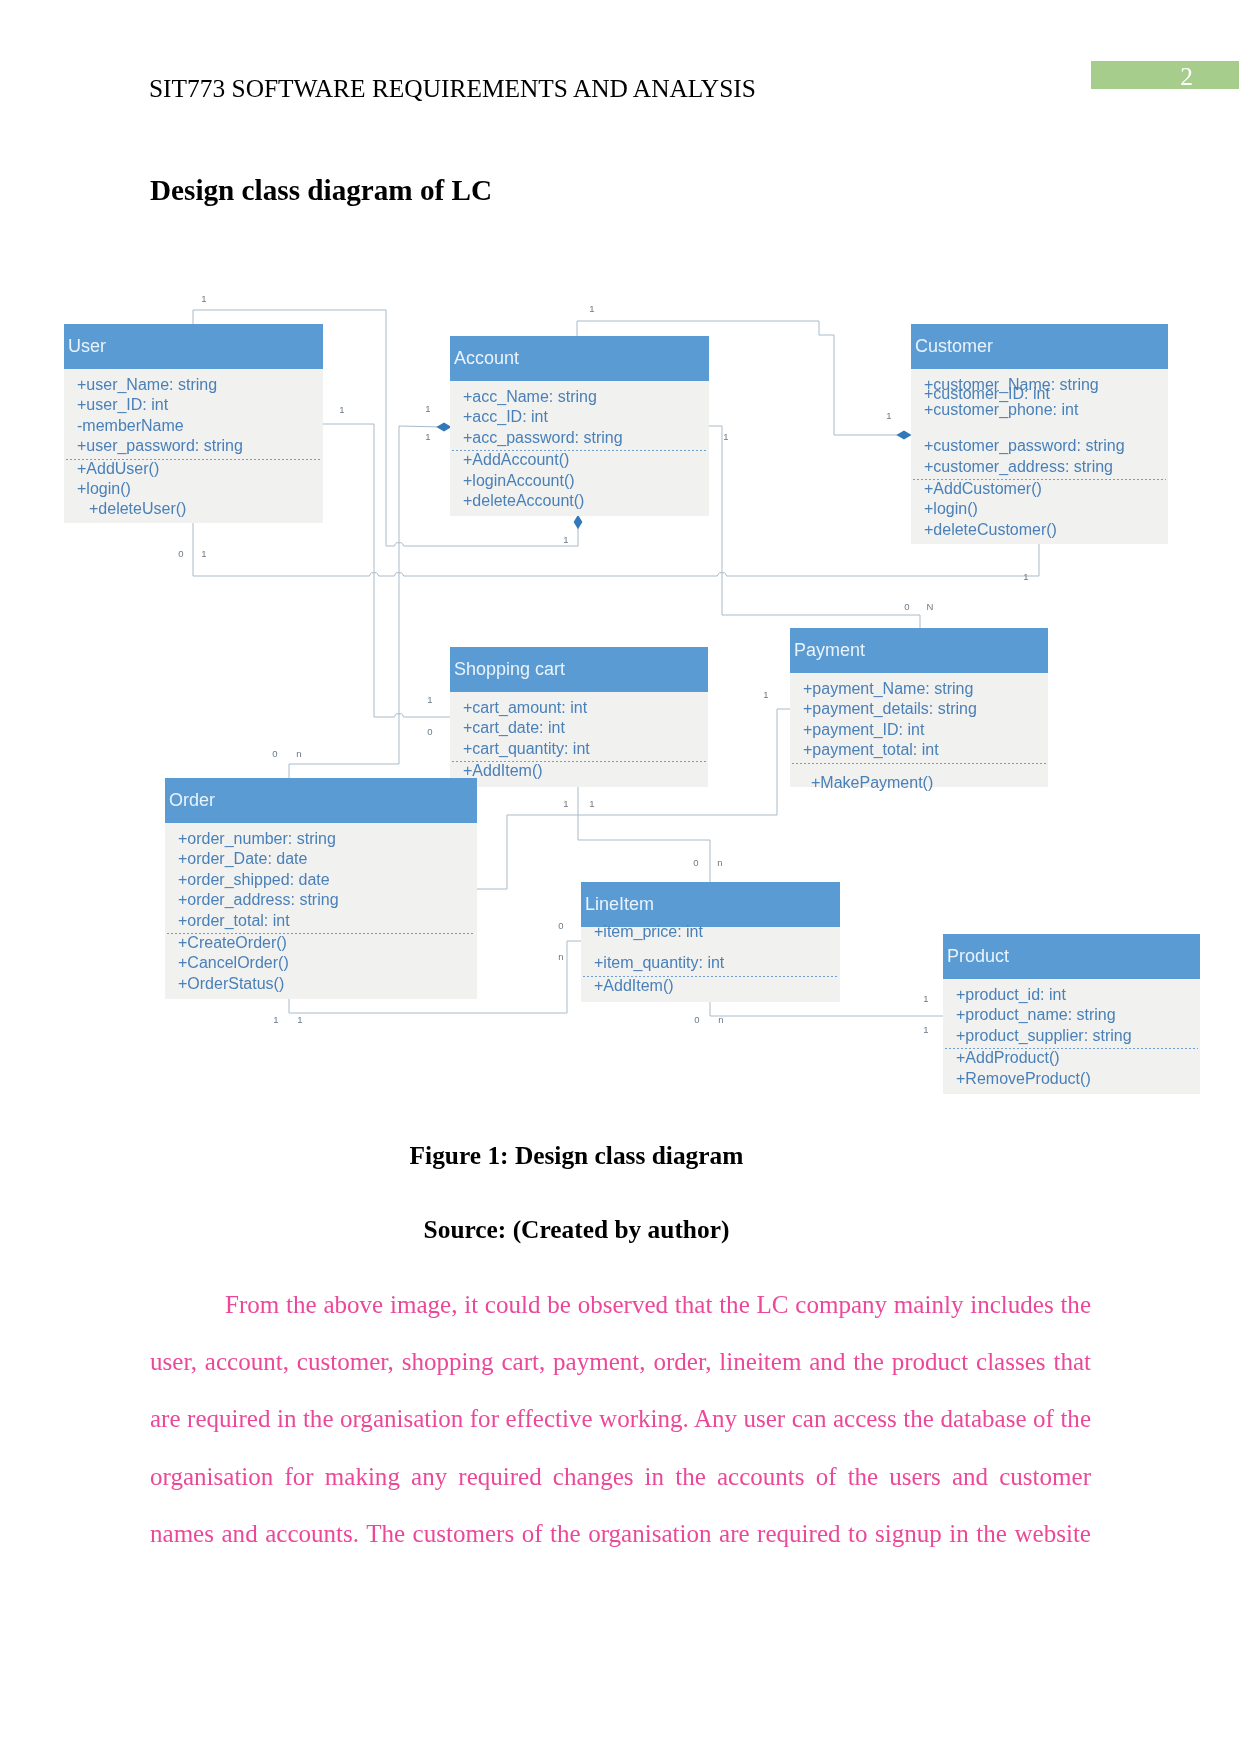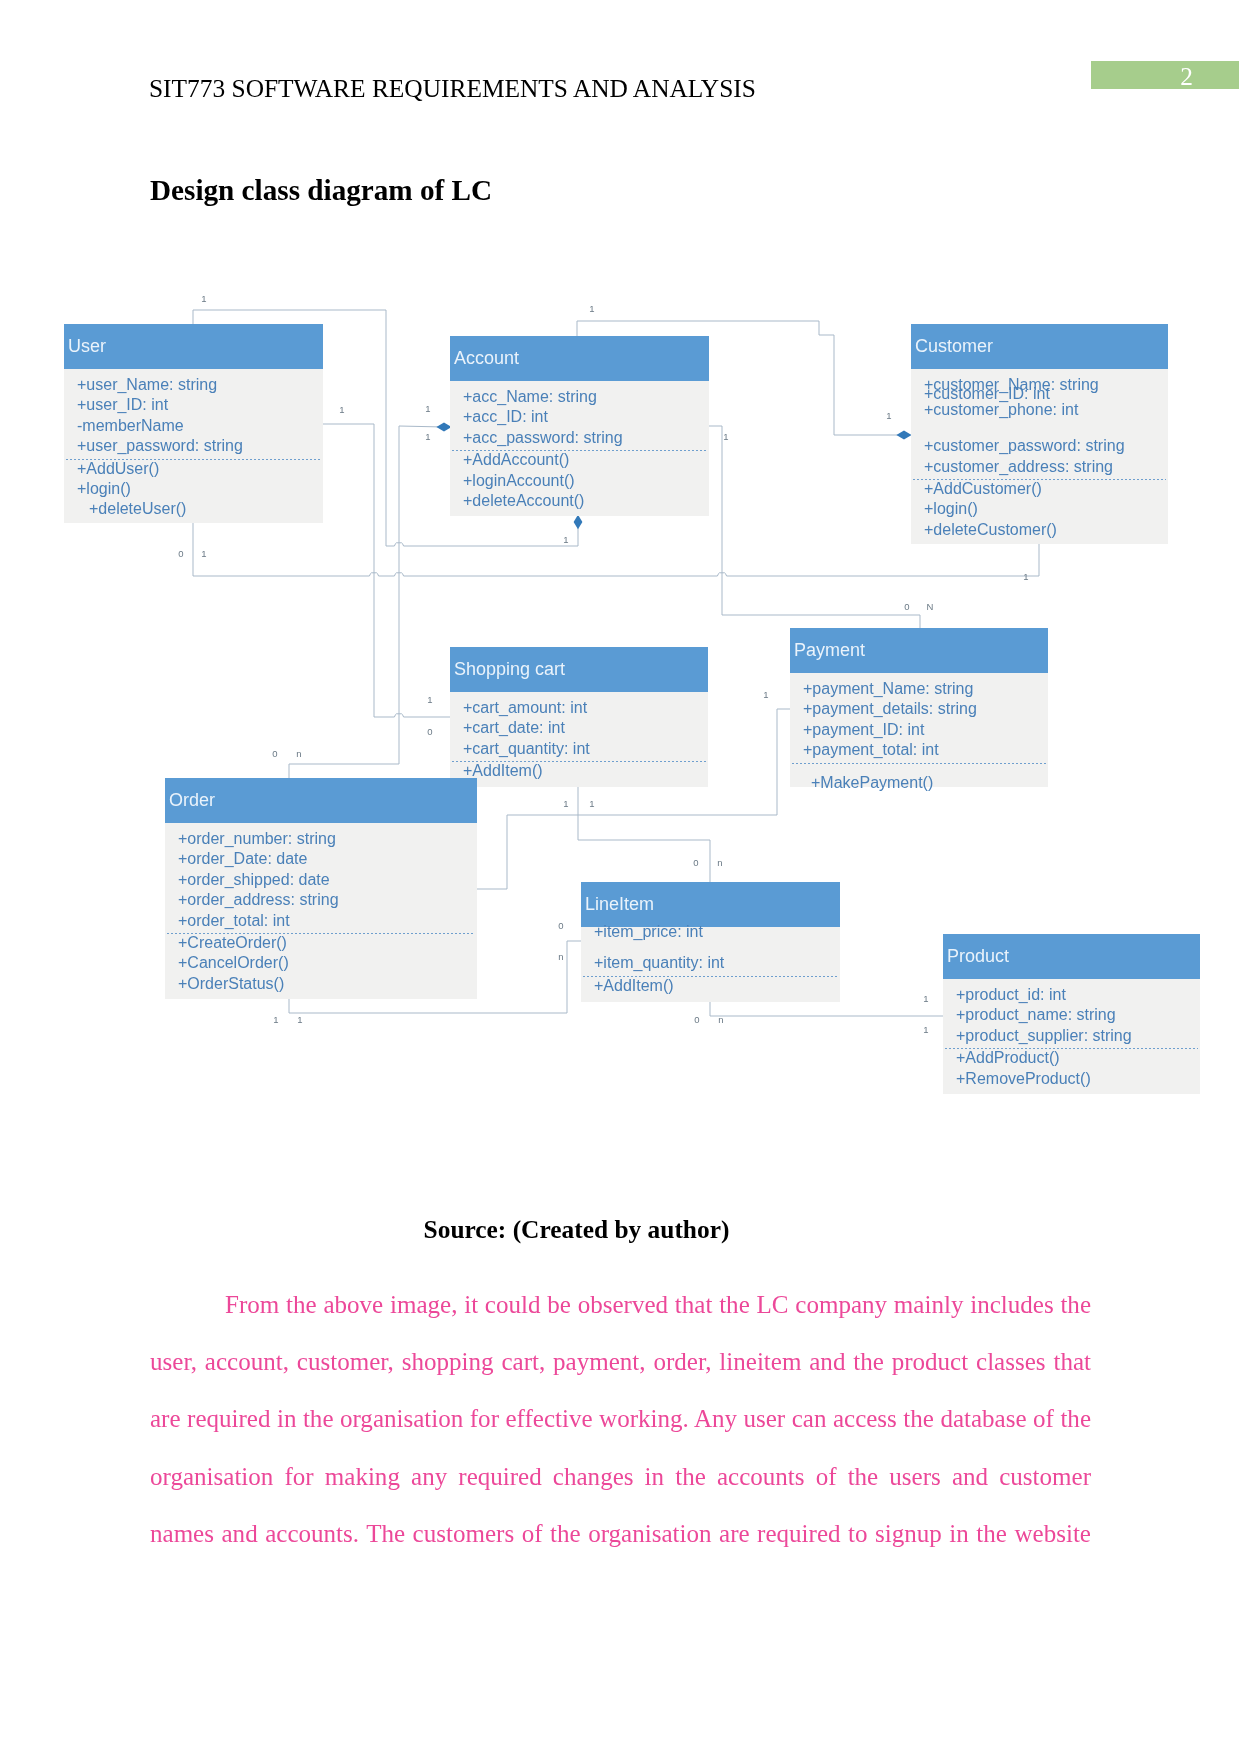--- a/index.html
+++ b/index.html
@@ -220,15 +220,16 @@
         <div class="ctitle">Product</div>
         <div class="row" style="top: 51px;">+product_id: int</div>
         <div class="row" style="top: 71.4px;">+product_name: string</div>
         <div class="row" style="top: 91.8px;">+product_supplier: string</div>
         <div class="sep" style="top: 114.2px;"></div>
         <div class="row" style="top: 114.2px;">+AddProduct()</div>
         <div class="row" style="top: 134.6px;">+RemoveProduct()</div>
       </div>
     </div>
 
+  <div class="figcap" style="top:1143px">Figure 1: Design class diagram</div>
   <div class="figcap" style="top:1217px">Source: (Created by author)</div>
   <div class="para">From the above image, it could be observed that the LC company mainly includes the user, account, customer, shopping cart, payment, order, lineitem and the product classes that are required in the organisation for effective working. Any user can access the database of the organisation for making any required changes in the accounts of the users and customer names and accounts. The customers of the organisation are required to signup in the website</div>
 </div>
 
 </body></html>

